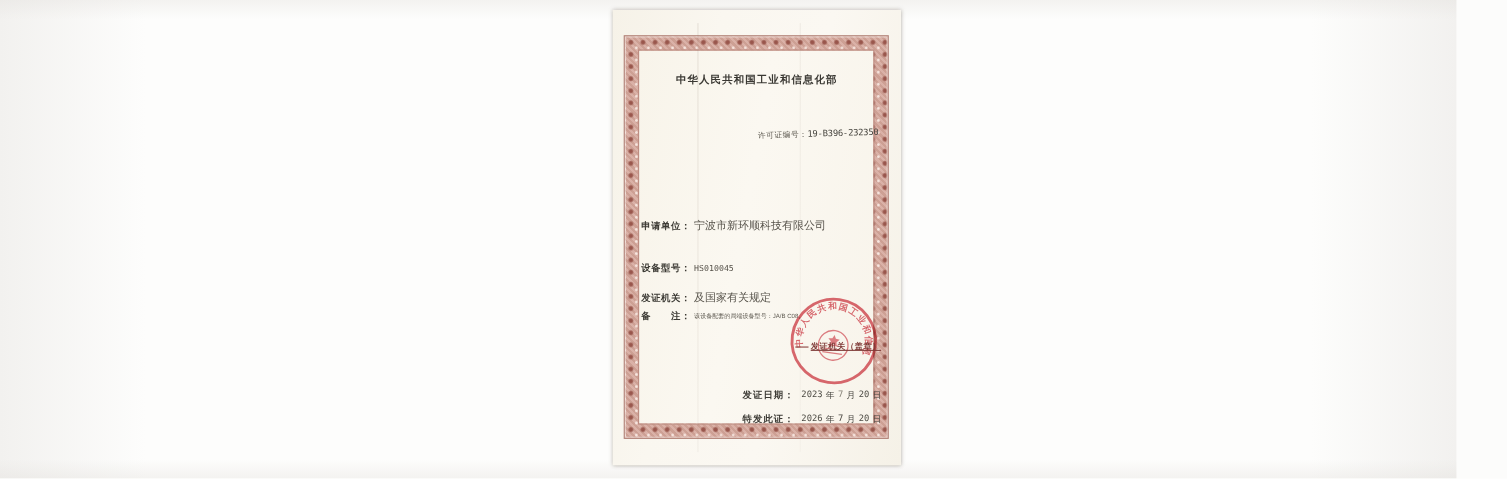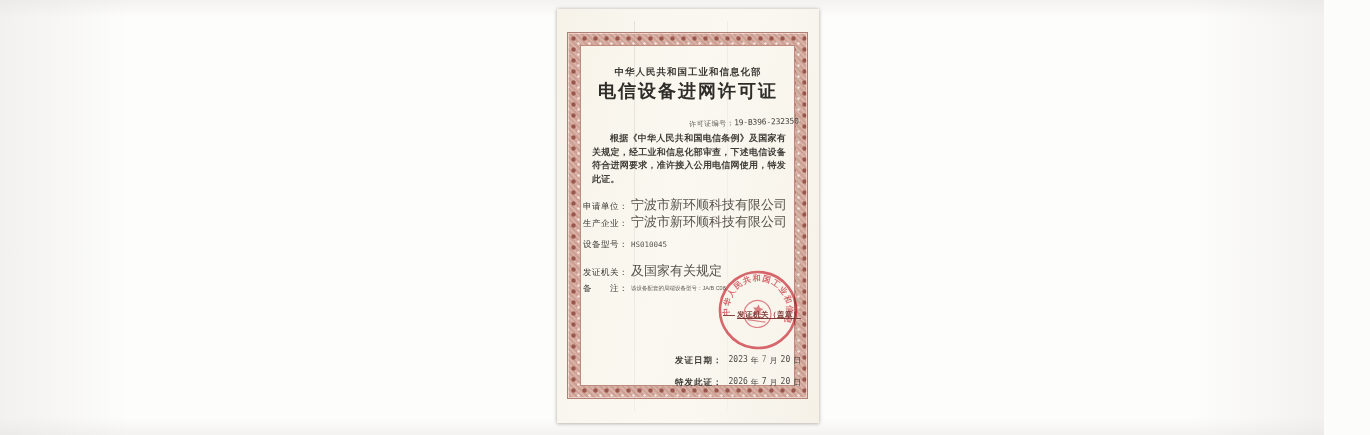--- a/index.html
+++ b/index.html
@@ -62,22 +62,22 @@
   .body-para {
     position:absolute; top:123px; left:35px; width:194px;
     font-size:9px; line-height:13.5px; text-align:justify; text-indent:18px;
     color:#3f3d37; font-weight:bold; letter-spacing:.2px;
   }
 
   
   .field-row { position:absolute; left:26px; white-space:nowrap; }
   .row-0 { top:186px; } .row-1 { top:203px; } .row-2 { top:220px; }
   .row-3 { top:224px; } .row-4 { top:252px; } .row-5 { top:268px; }
-  .f-label { font-size:8.5px; font-weight:normal; color:#3b3933; letter-spacing:.5px; }
-  .f-value { font-size:13px; color:#56524a; margin-left:3px; }
+  .f-label { font-size:8.5px; font-weight:bold; color:#3b3933; letter-spacing:.5px; }
+  .f-value { font-size:10px; color:#56524a; margin-left:3px; }
   .f-value.mono { font-family:"DejaVu Sans Mono", monospace; font-size:7.5px; }
   .f-value.remark { font-size:5.5px; color:#5e5a51; position:relative; top:-1px; }
 
   
   .seal {
     position:absolute; left:159px; top:259px; width:84px; height:84px;
     transform:rotate(8deg); opacity:.88; mix-blend-mode:multiply;
   }
   .issuer {
     position:absolute; top:301px; left:166px; font-size:7.5px; font-weight:bold;
@@ -105,33 +105,28 @@
 <div class="stage">
   <div class="paper">
 
     <div class="band"></div>
     <div class="fold fold-1"></div>
     <div class="fold fold-2"></div>
 
     <div class="content">
 
       <div class="ministry">中华人民共和国工业和信息化部</div>
-      <div class="cert-title">电信设备进网许可证</div>
 
       <div class="license-line">
         <span class="lic-label">许可证编号：</span><span class="lic-num">19-B396-232350</span>
       </div>
 
-      <p class="body-para">根据《中华人民共和国电信条例》及国家有关规定，经工业和信息化部审查，下述电信设备符合进网要求，准许接入公用电信网使用，特发此证。</p>
 
       <div class="field-row row-0">
         <span class="f-label">申请单位：</span><span class="f-value">宁波市新环顺科技有限公司</span>
-      </div>
-      <div class="field-row row-1">
-        <span class="f-label">生产企业：</span><span class="f-value">宁波市新环顺科技有限公司</span>
       </div>
       <div class="field-row row-3">
         <span class="f-label">设备型号：</span><span class="f-value mono">HS010045</span>
       </div>
       <div class="field-row row-4">
         <span class="f-label">发证机关：</span><span class="f-value">及国家有关规定</span>
       </div>
       <div class="field-row row-5">
         <span class="f-label">备　　注：</span><span class="f-value remark">该设备配套的局端设备型号：JA/B C08。</span>
       </div>

